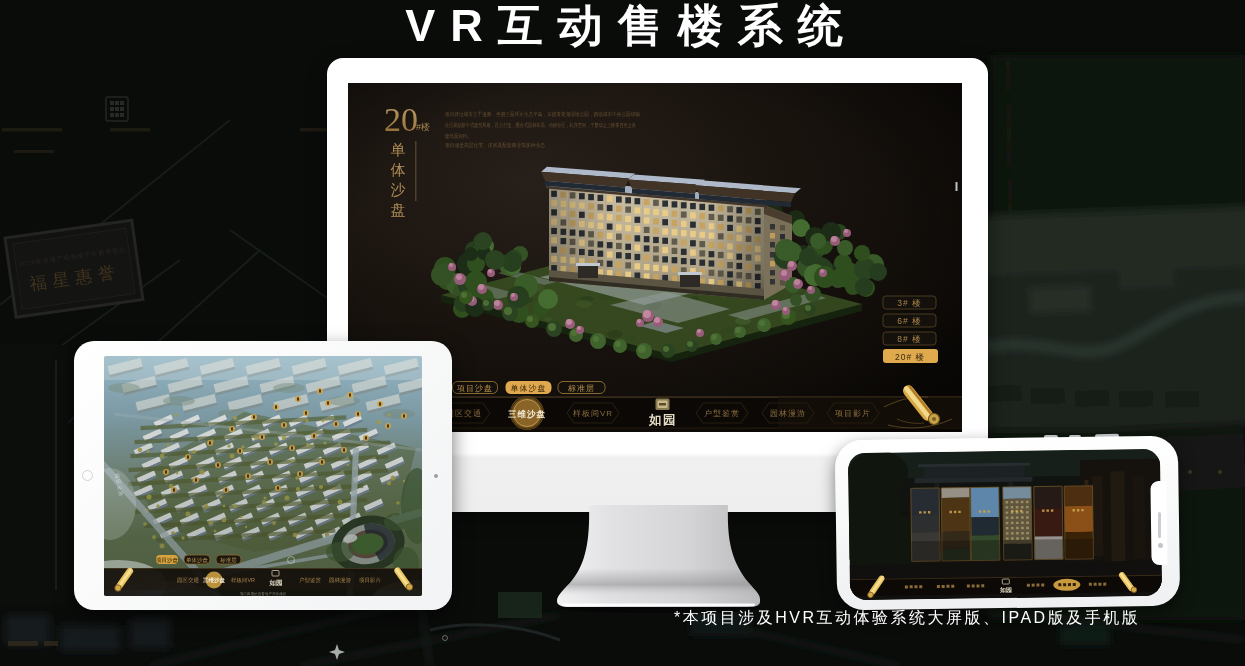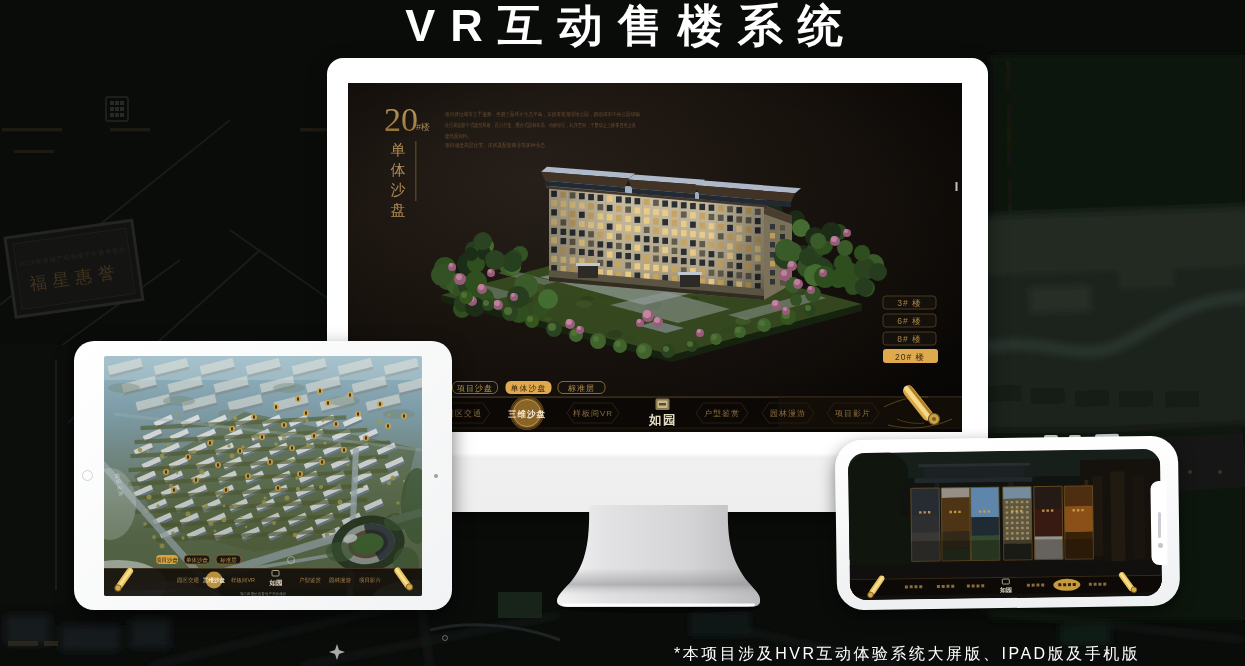--- a/index.html
+++ b/index.html
@@ -1655,15 +1655,15 @@
 </g>
   </g>
 </svg>
 
 <div class="abs" style="left:1151px;top:481px;width:16px;height:84px;background:#fff;border-radius:8px 0 0 8px;transform:rotate(-0.8deg);"></div>
 
 <div class="abs" style="left:1158px;top:512px;width:2.5px;height:26px;background:#c9ccd0;border-radius:2px;"></div>
 
 <div class="abs" style="left:1158px;top:543px;width:4.5px;height:4.5px;background:#c2c6cb;border-radius:50%;"></div>
 
-<div class="abs" style="left:674px;top:644px;font-size:16px;color:#fff;letter-spacing:2.5px;">*本项目涉及HVR互动体验系统大屏版、IPAD版及手机版</div>
+<div class="abs" style="left:674px;top:608px;font-size:16px;color:#fff;letter-spacing:2.5px;">*本项目涉及HVR互动体验系统大屏版、IPAD版及手机版</div>
 
 </div>
 
 </body></html>

